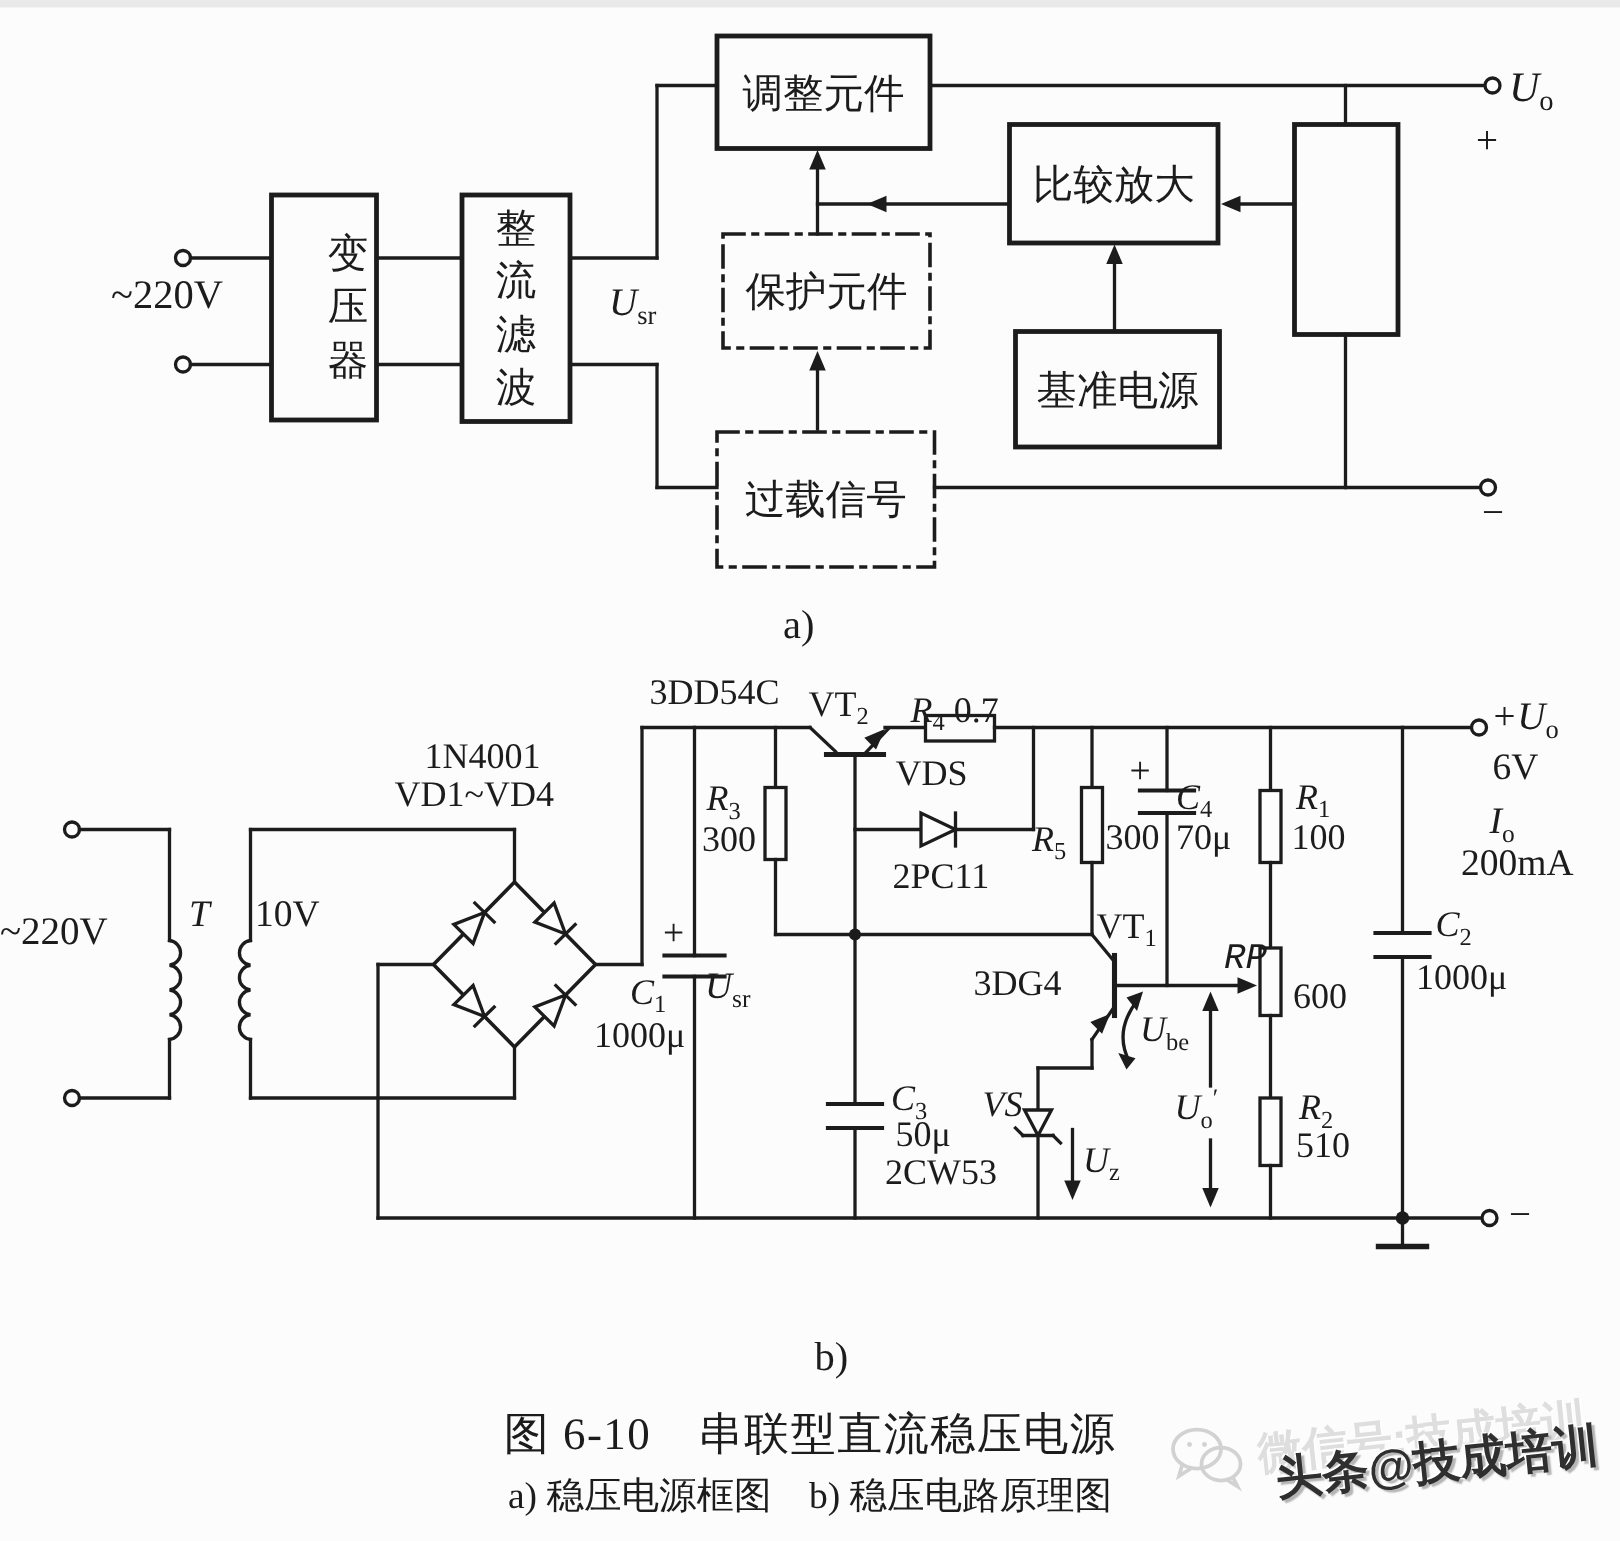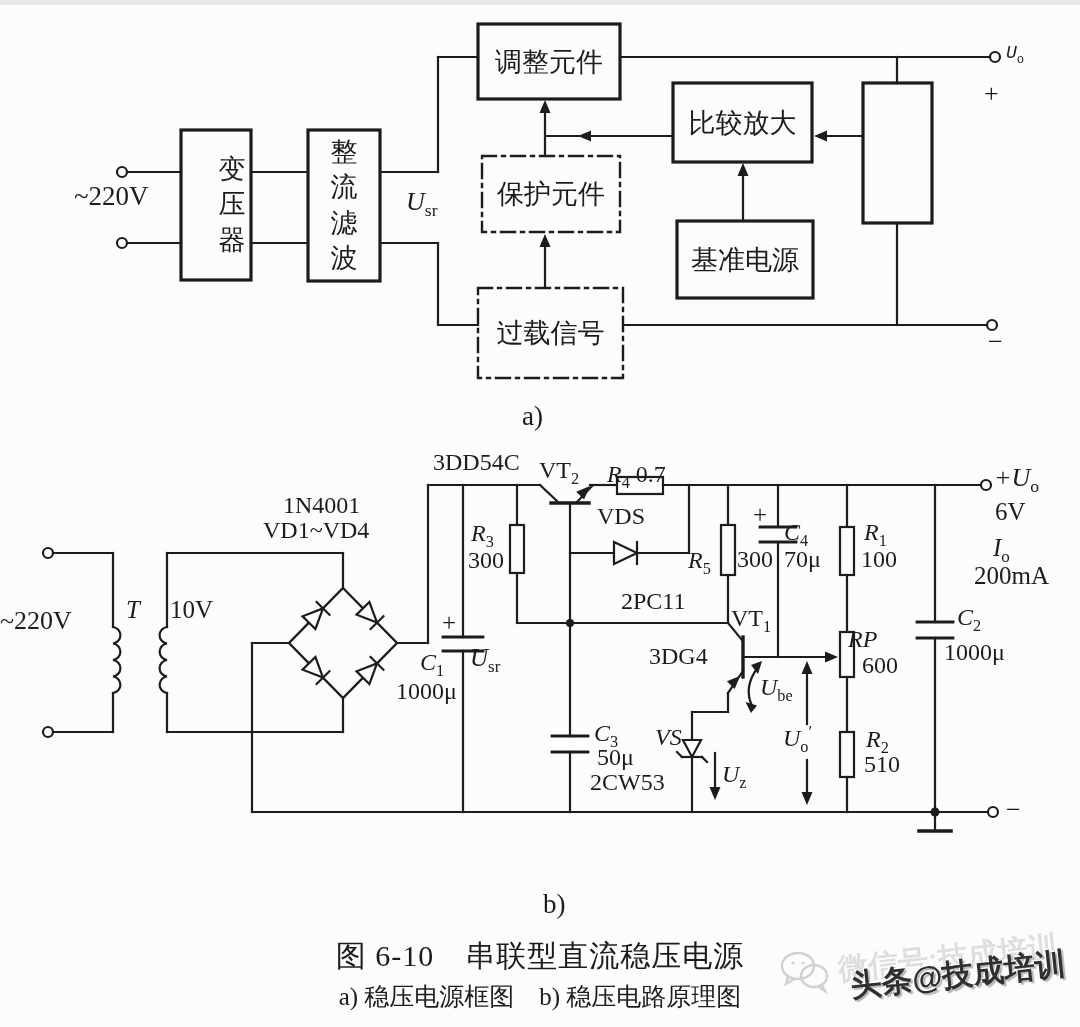--- a/index.html
+++ b/index.html
@@ -237,42 +237,42 @@
   </div>
   <div class="vbox" style="left:673px; top:83px; width:139px; height:79px;">
     <div class="hboxlbl">比较放大</div>
   </div>
   <div class="vbox" style="left:677px; top:221px; width:136px; height:77px;">
     <div class="hboxlbl">基准电源</div>
   </div>
   <div class="vbox" style="left:478px; top:288px; width:145px; height:90px;">
     <div class="hboxlbl">过载信号</div>
   </div>
-  <div class="lb" style="left:1006px; top:44px; font-size:18px;font-family:Liberation Mono, monospace;">
+  <div class="lb" style="left:1006px; top:44px; font-size:28px;">
     <i>U</i><sub>o</sub>
   </div>
   <div class="lb" style="left:984px; top:80px; font-size:26px;">+</div>
   <div class="lb" style="left:988px; top:328px; font-size:26px;">−</div>
   <div class="lb" style="left:522px; top:402px; font-size:27px;">a)</div>
 
   <div class="lb" style="left:0px; top:607px; font-size:26px;">~220V</div>
   <div class="lb" style="left:126px; top:597px; font-size:25px;"><i>T</i></div>
   <div class="lb" style="left:170px; top:597px; font-size:25px;">10V</div>
   <div class="lb" style="left:283px; top:493px;">1N4001</div>
   <div class="lb" style="left:263px; top:518px;">VD1~VD4</div>
   <div class="lb" style="left:433px; top:450px;">3DD54C</div>
   <div class="lb" style="left:539px; top:442px;margin-top:16px;">
     <span>VT</span><sub>2</sub>
   </div>
   <div class="lb" style="left:607px; top:442px;margin-top:20px;">
     <i>R</i><sub>4</sub>
     <span>0.7</span>
   </div>
   <div class="lb" style="left:597px; top:504px;">VDS</div>
-  <div class="lb" style="left:621px; top:573px;margin-top:16px;">2PC11</div>
+  <div class="lb" style="left:595px; top:573px;">2PC11</div>
   <div class="lb" style="left:471px; top:521px;">
     <i>R</i><sub>3</sub>
   </div>
   <div class="lb" style="left:468px; top:548px;">300</div>
   <div class="lb" style="left:688px; top:548px;">
     <i>R</i><sub>5</sub>
   </div>
   <div class="lb" style="left:737px; top:547px;">300</div>
   <div class="lb" style="left:753px; top:502px; font-size:25px;">+</div>
   <div class="lb" style="left:784px; top:520px;">
@@ -303,21 +303,21 @@
   <div class="lb" style="left:655px; top:725px;font-style:italic;">VS</div>
   <div class="lb" style="left:722px; top:762px;">
     <i>U</i><sub>z</sub>
   </div>
   <div class="lb" style="left:760px; top:675px;">
     <i>U</i><sub>be</sub>
   </div>
   <div class="lb" style="left:783px; top:723px;">
     <i>U</i><sub>o</sub><sup>′</sup>
   </div>
-  <div class="lb" style="left:848px; top:627px;"><i>RP</i></div>
+  <div class="lb" style="left:816px; top:627px;font-family:Liberation Mono, monospace;"><i>RP</i></div>
   <div class="lb" style="left:862px; top:653px;">600</div>
   <div class="lb" style="left:866px; top:727px;">
     <i>R</i><sub>2</sub>
   </div>
   <div class="lb" style="left:864px; top:752px;">510</div>
   <div class="lb" style="left:957px; top:605px;">
     <i>C</i><sub>2</sub>
   </div>
   <div class="lb" style="left:944px; top:640px;">1000μ</div>
   <div class="lb" style="left:994px; top:464px; font-size:26px;">

